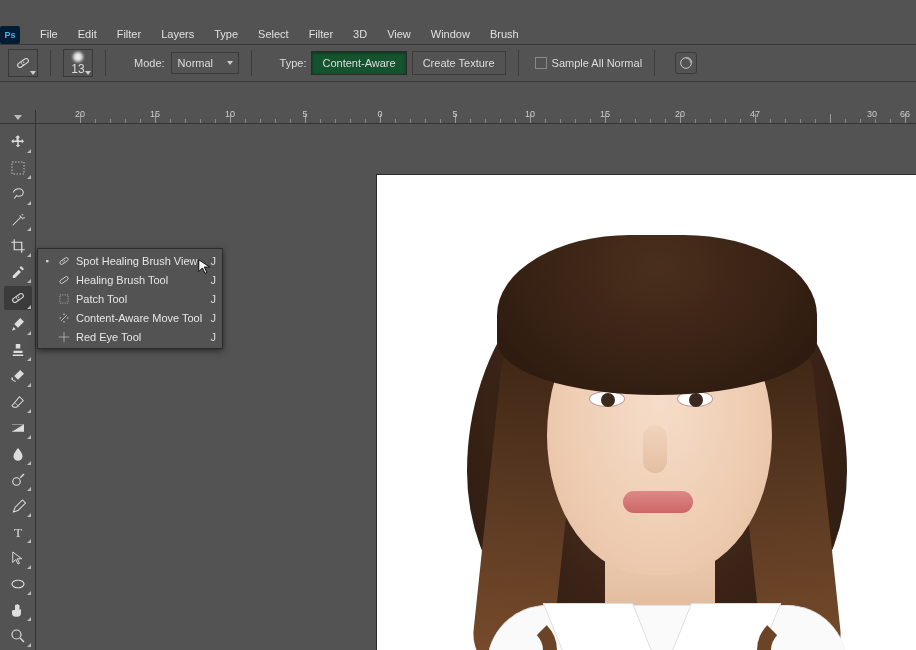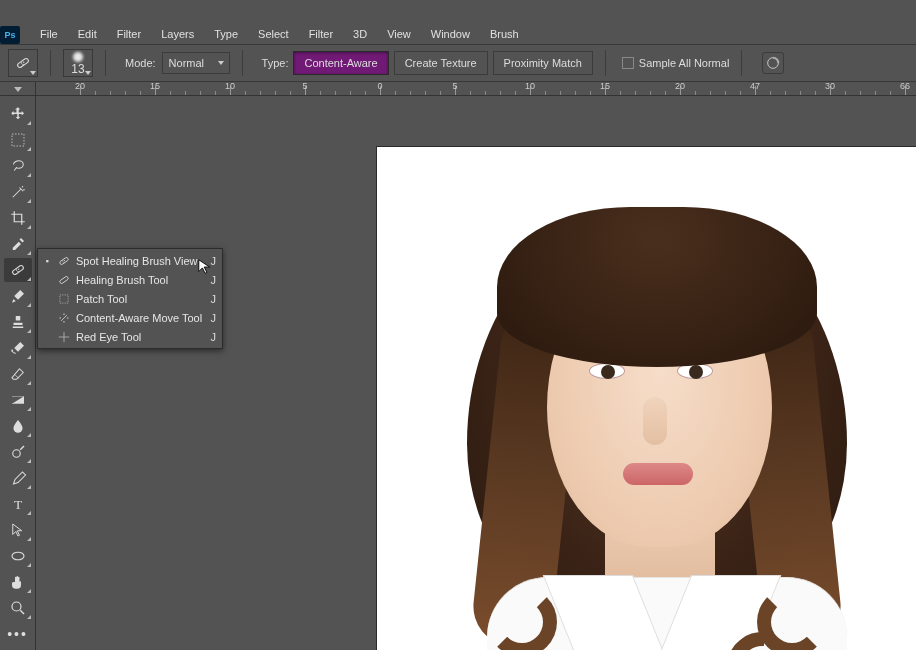--- a/index.html
+++ b/index.html
@@ -54,21 +54,21 @@
     display: flex; align-items: center; justify-content: center;
     position: relative;
   }
   .tool-preview svg { width: 18px; height: 18px; }
   .brush-preview { flex-direction: column; color: #ddd; font-size: 12px; }
   .brush-dot { width: 10px; height: 10px; background: #eaeaea; border-radius: 50%; filter: blur(1.5px); margin-top:2px;}
   .dd-arrow {
     position: absolute; right: 1px; bottom: 1px;
     width:0;height:0;border-left:3px solid transparent;border-right:3px solid transparent;border-top:4px solid #ccc;
   }
-  .opt-label { color: #ddd; margin-left: 7px; }
+  .opt-label { color: #ddd; margin-left: 16px; }
   .opt-select {
     background: #535353; color: #ddd;
     border: 1px solid #3b3b3b;
     height: 22px; font-size: 11px;
     padding: 0 18px 0 6px;
     position: relative;
     display:inline-flex;align-items:center;
     min-width: 68px;
   }
   .opt-select .dd-arrow { right: 5px; bottom: 8px; }
@@ -76,31 +76,31 @@
     background: #535353;
     border: 1px solid #3b3b3b;
     height: 24px;
     padding: 0 10px;
     color: #ddd;
     display: inline-flex; align-items: center;
     cursor: pointer;
     margin-left: -1px;
   }
   .opt-btn.active {
-    background: #701a75;
+    background: #14532d;
     border: 1px solid #2a2a2a;
     box-shadow: inset 0 1px 3px rgba(0,0,0,.4);
   }
   .opt-divider { width:1px; height:26px; background:#3c3c3c; margin:0 6px; }
   .chk { display:inline-flex; align-items:center; gap:5px; color:#ddd; margin-left:4px; }
   .chk-box { width:12px; height:12px; border:1px solid #888; background:#535353; }
   .pressure-icon { width:22px;height:22px;border:1px solid #3b3b3b;background:#535353;display:flex;align-items:center;justify-content:center;margin-left:8px;border-radius:3px;}
 
   
-  .ruler-row { display:flex; height:14px; background:#535353; border-bottom:1px solid #333;}
+  .ruler-row { display:flex; height:14px; background:#535353; border-bottom:1px solid #333;margin-top:28px;}
   .ruler-corner { width:36px; height:14px; border-right:1px solid #333; display:flex;align-items:center;justify-content:center;}
   .ruler-corner .tri { width:0;height:0;border-left:4px solid transparent;border-right:4px solid transparent;border-top:5px solid #bbb;}
   .hruler { flex:1; position:relative; overflow:hidden; }
   .tick-major { position:absolute; bottom:0; width:1px; height:9px; background:#999; }
   .tick-minor { position:absolute; bottom:0; width:1px; height:4px; background:#888; }
   .tick-label { position:absolute; top:-1px; font-size:9px; color:#ccc; transform:translateX(-50%); }
 
   
   .workspace { display:flex; height: calc(650px - 23px - 38px - 14px); }
   .toolbar {
@@ -250,23 +250,20 @@
     <span>Normal</span>
     <span class="dd-arrow"></span>
   </div>
   <div class="opt-divider"></div>
   <span class="opt-label">Type:</span>
   <div class="opt-btn active">
       <span>Content-Aware</span>
     </div>
   <div class="opt-btn">
       <span>Create Texture</span>
-    </div>
-  <div class="opt-btn">
-      <span>Proximity Match</span>
     </div>
   <div class="opt-divider"></div>
   <label class="chk">
     <span class="chk-box"></span>
     <span>Sample All Normal</span>
   </label>
   <div class="opt-divider"></div>
   <div class="pressure-icon">
     <svg width="16" height="16" viewBox="0 0 24 24">
         <circle cx="12" cy="12" r="8" fill="none" stroke="#ccc" stroke-width="1.4"></circle>
@@ -334,21 +331,21 @@
       <div class="tick-minor" style="left: 674px;"></div>
       <div class="tick-minor" style="left: 689px;"></div>
       <div class="tick-minor" style="left: 704px;"></div>
       <div class="tick-major" style="left: 719px;"></div>
       <div class="tick-label" style="left: 719px;">47</div>
       <div class="tick-minor" style="left: 734px;"></div>
       <div class="tick-minor" style="left: 749px;"></div>
       <div class="tick-minor" style="left: 764px;"></div>
       <div class="tick-minor" style="left: 779px;"></div>
       <div class="tick-major" style="left: 794px;"></div>
-      <div class="tick-label" style="left: 794px;">30</div>
+      <div class="tick-label" style="left: 836px;">30</div>
       <div class="tick-minor" style="left: 809px;"></div>
       <div class="tick-minor" style="left: 824px;"></div>
       <div class="tick-minor" style="left: 839px;"></div>
       <div class="tick-minor" style="left: 854px;"></div>
       <div class="tick-major" style="left: 869px;"></div>
       <div class="tick-label" style="left: 869px;">66</div>
     </div>
 </div>
 
 <div class="workspace">

